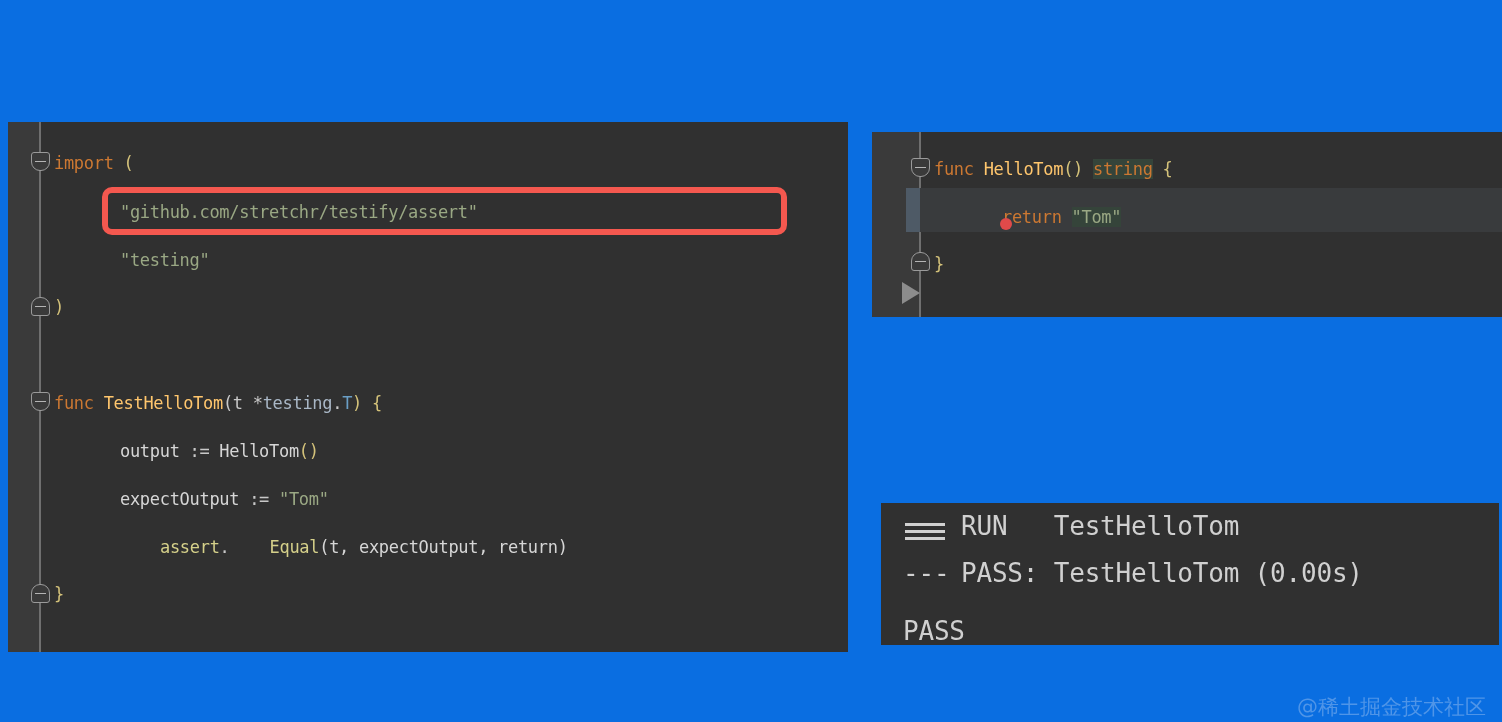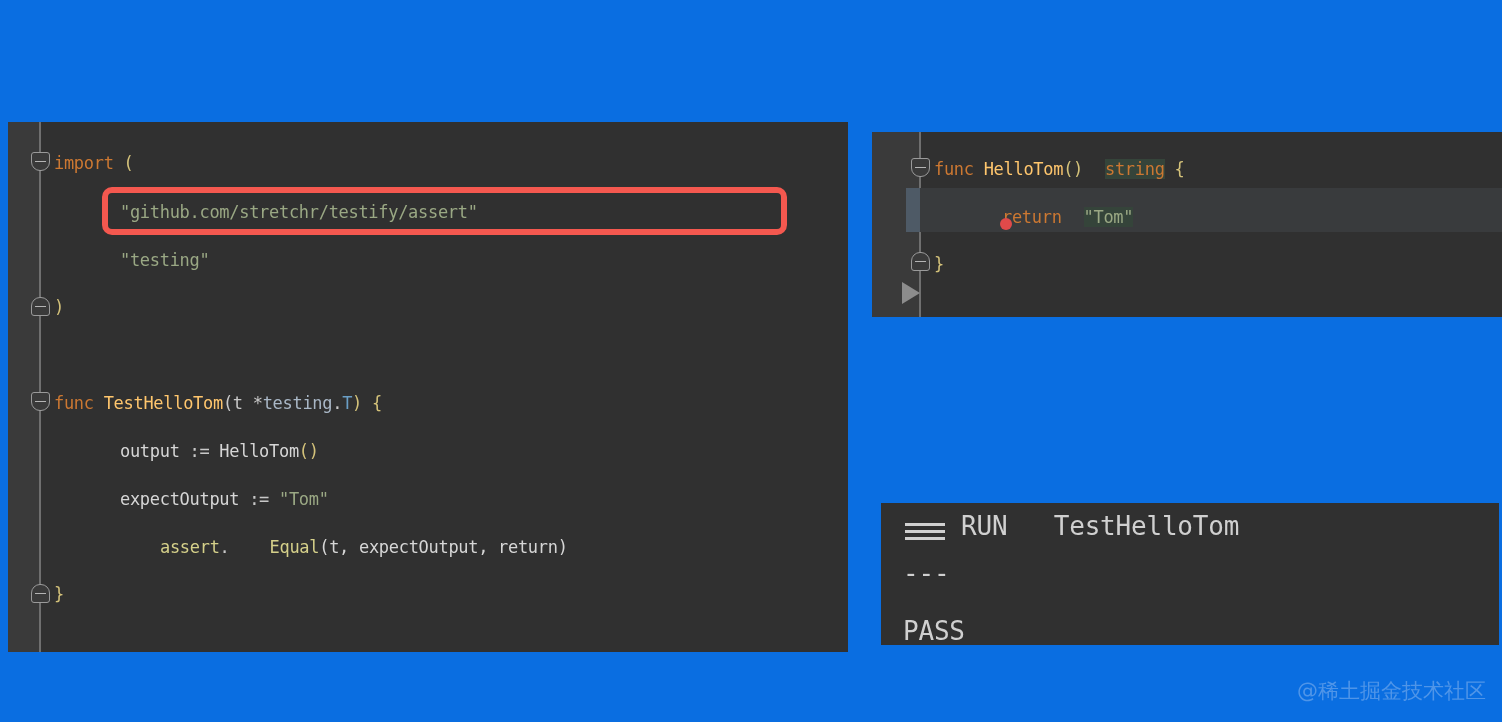--- a/index.html
+++ b/index.html
@@ -138,21 +138,21 @@
     height: 44px;
     background: #393b3d;
   }
   .gutter-hl {
     position: absolute;
     left: 34px;
     width: 14px;
     height: 44px;
     background: #4e5a66;
   }
-  .sel-green { background: #35443a; margin-left: 12px; }
+  .sel-green { background: #35443a; }
   .breakpoint {
     position: absolute;
     width: 12px;
     height: 12px;
     border-radius: 50%;
     background: #e04a4a;
   }
   .run-arrow {
     position: absolute;
     width: 0; height: 0;
@@ -191,21 +191,21 @@
     display: block;
   }
   .eq-glyph i:nth-child(1) { top: 0; }
   .eq-glyph i:nth-child(2) { top: 7px; }
   .eq-glyph i:nth-child(3) { top: 14px; }
 
   
   #watermark {
     position: absolute;
     right: 16px;
-    bottom: 17px;
+    bottom: 1px;
     font-size: 21px;
     color: #4f95e8;
     font-family: "DejaVu Sans", sans-serif;
     white-space: nowrap;
   }
 </style>
 </head>
 <body>
 
 <div id="root">
@@ -273,19 +273,20 @@
 
   <div id="output-panel" class="code-panel">
     <div class="eq-glyph" style="left:24px; top:20px;">
         <i></i>
         <i></i>
         <i></i>
       </div>
     <div class="out-line" style="left:80px; top:8px;">RUN   TestHelloTom</div>
 
     <div class="out-line" style="left:22px; top:55px;">---</div>
+    <div class="out-line" style="left:80px; top:55px;">PASS: TestHelloTom (0.00s)</div>
 
     <div class="out-line" style="left:22px; top:113px;">PASS</div>
   </div>
 
   <div id="watermark">@稀土掘金技术社区</div>
 
 </div>
 
 </body></html>

